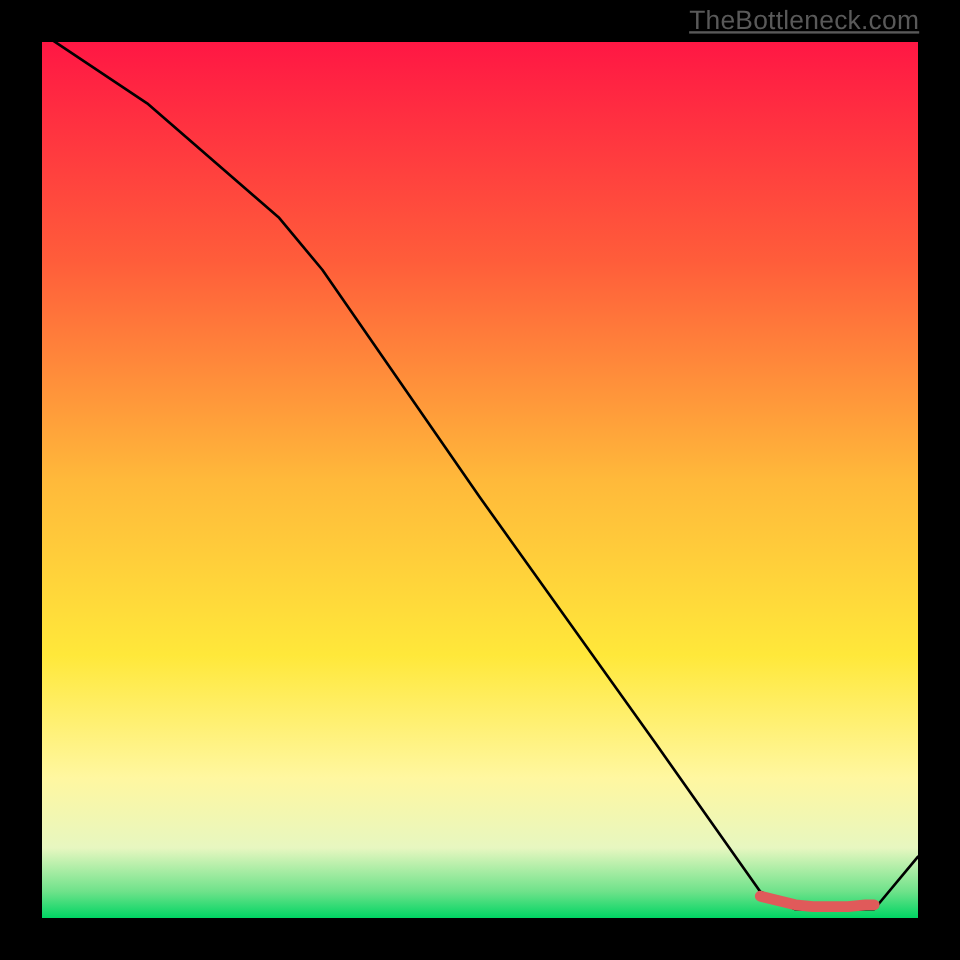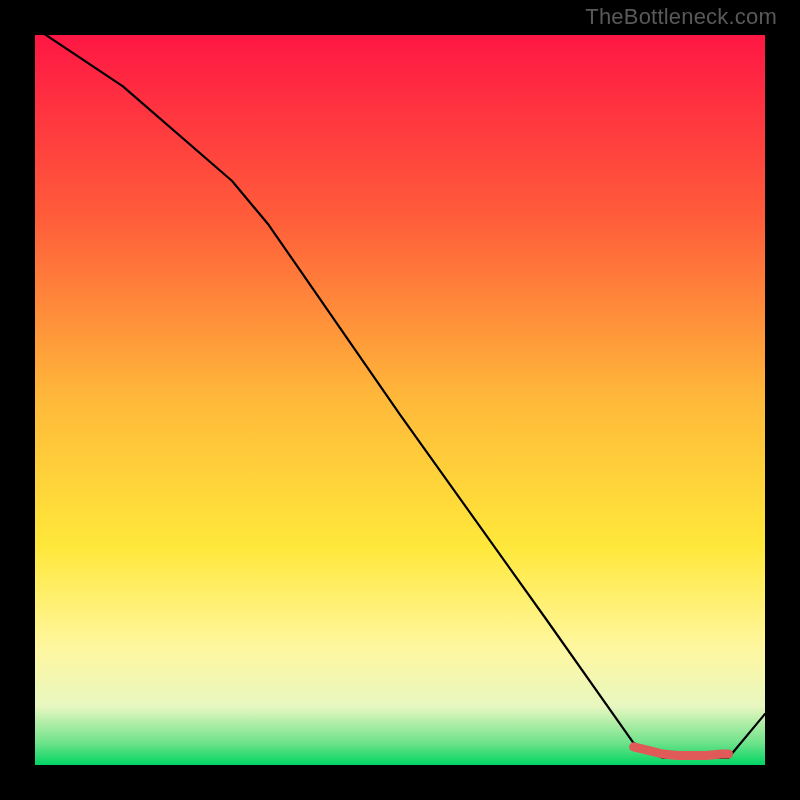--- a/index.html
+++ b/index.html
@@ -6,26 +6,27 @@
   html, body { width: 800px; height: 800px; background: #000; overflow: hidden; }
   .stage {
     position: relative;
     width: 800px;
     height: 800px;
     background: #000;
   }
   .watermark {
     position: absolute;
     top: 4px;
-    right: 23px;
+    right: 34px;
     font-family: Arial, Helvetica, sans-serif;
     font-size: 22px;
     color: #595959;
     letter-spacing: 0.2px;
     font-weight: 400;
+    text-decoration: underline;
   }
   .plot {
     position: absolute;
     left: 35px;
     top: 35px;
     width: 730px;
     height: 730px;
   }
   svg { display: block; }
   .curve {

